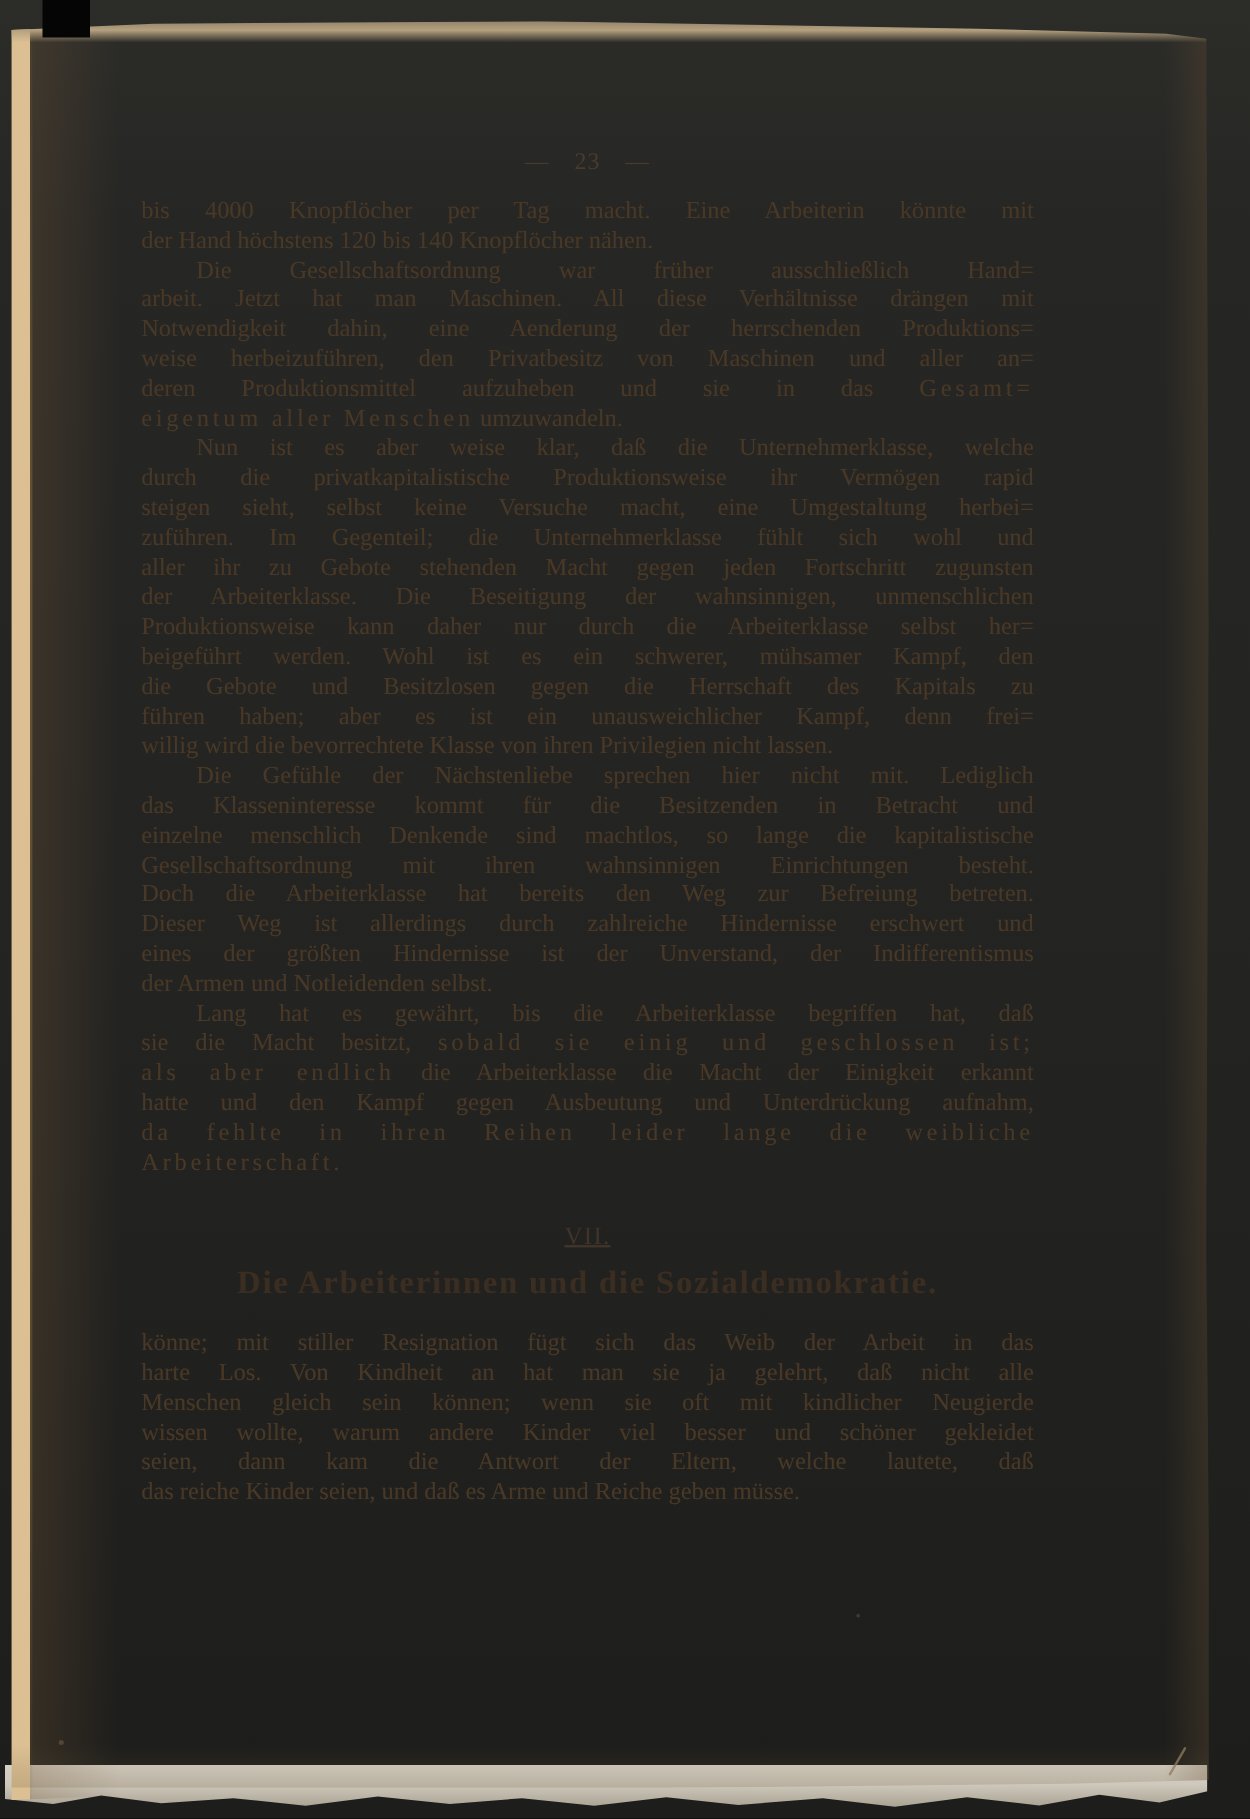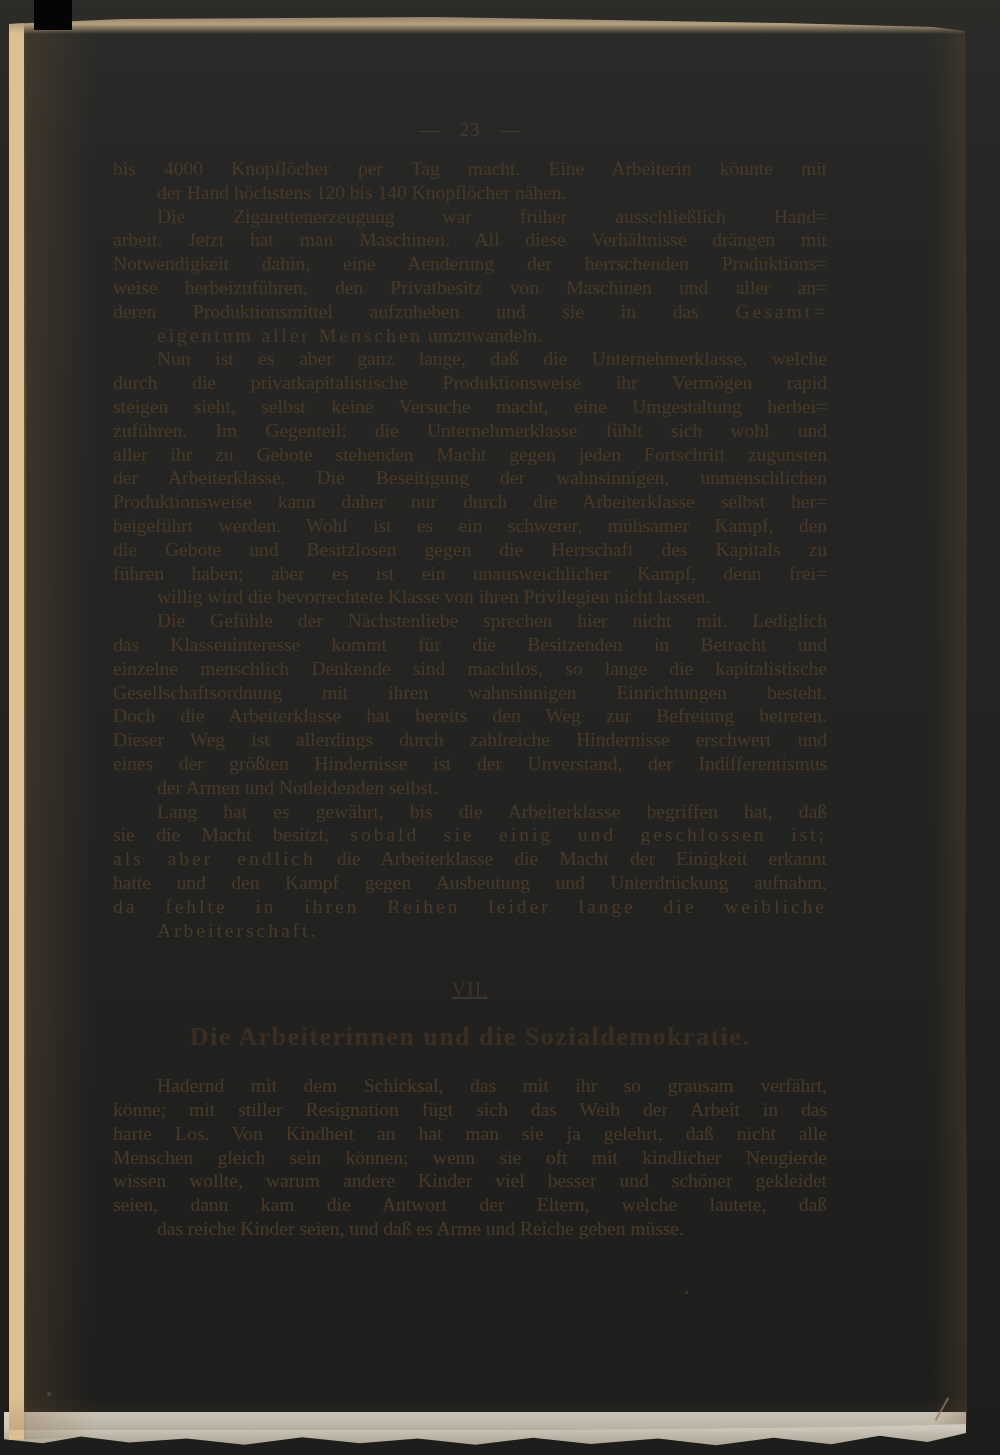--- a/index.html
+++ b/index.html
@@ -48,26 +48,26 @@
   .speck2{left:682px;top:1291px;width:3px;height:3px;opacity:.45;}
 
   
   .content{position:absolute;left:110px;top:118px;width:714px;color:var(--ink);}
   .pnum{font-size:19px;line-height:24px;text-align:center;letter-spacing:1px;
     word-spacing:14px;color:#4b3b2d;margin:0 0 15px 0;}
   .para{margin:0;}
   .line{font-size:19.5px;line-height:23.8px;white-space:normal;
     text-shadow:0.25px 0 0 rgba(60,45,30,.85);}
   .jl{text-align:justify;text-align-last:justify;}
-  .last{text-align:left;margin-left:44px;}
+  .last{text-align:left;}
   .indent{padding-left:44px;}
   .sp{letter-spacing:3px;}
   .sec-num{margin-top:35px;font-size:20px;line-height:24px;text-align:center;
     letter-spacing:1px;color:#3f332a;text-decoration:underline;}
-  .sec-title{margin-top:18px;font-size:26px;line-height:36px;text-align:center;
+  .sec-title{margin-top:7px;font-size:26px;line-height:36px;text-align:center;
     font-weight:bold;letter-spacing:1.5px;color:#3a2d22;
     text-shadow:0.5px 0 0 rgba(50,38,28,.9);}
   #body2{margin-top:19px;}
 </style>
 </head>
 <body>
 
 <div class="scan">
   <div class="deckle"></div>
 
@@ -84,29 +84,29 @@
 
     <div class="content">
       <div class="pnum">— 23 —</div>
 
       <div id="body1">
           <div class="para">
             <div class="line jl"><span>bis 4000 Knopflöcher per Tag macht. Eine Arbeiterin könnte mit</span></div>
             <div class="line last"><span>der Hand höchstens 120 bis 140 Knopflöcher nähen.</span></div>
           </div>
           <div class="para">
-            <div class="line jl indent"><span>Die Zigarettenerzeugung war früher ausschließlich Hand=</span></div>
+            <div class="line jl indent"><span>Die Gesellschaftsordnung war früher ausschließlich Hand=</span></div>
             <div class="line jl"><span>arbeit. Jetzt hat man Maschinen. All diese Verhältnisse drängen mit</span></div>
             <div class="line jl"><span>Notwendigkeit dahin, eine Aenderung der herrschenden Produktions=</span></div>
             <div class="line jl"><span>weise herbeizuführen, den Privatbesitz von Maschinen und aller an=</span></div>
             <div class="line jl"><span>deren Produktionsmittel aufzuheben und sie in das </span><span class="sp">Gesamt=</span></div>
             <div class="line last"><span class="sp">eigentum aller Menschen</span><span> umzuwandeln.</span></div>
           </div>
           <div class="para">
-            <div class="line jl indent"><span>Nun ist es aber ganz lange, daß die Unternehmerklasse, welche</span></div>
+            <div class="line jl indent"><span>Nun ist es aber weise klar, daß die Unternehmerklasse, welche</span></div>
             <div class="line jl"><span>durch die privatkapitalistische Produktionsweise ihr Vermögen rapid</span></div>
             <div class="line jl"><span>steigen sieht, selbst keine Versuche macht, eine Umgestaltung herbei=</span></div>
             <div class="line jl"><span>zuführen. Im Gegenteil; die Unternehmerklasse fühlt sich wohl und</span></div>
             <div class="line jl"><span>aller ihr zu Gebote stehenden Macht gegen jeden Fortschritt zugunsten</span></div>
             <div class="line jl"><span>der Arbeiterklasse. Die Beseitigung der wahnsinnigen, unmenschlichen</span></div>
             <div class="line jl"><span>Produktionsweise kann daher nur durch die Arbeiterklasse selbst her=</span></div>
             <div class="line jl"><span>beigeführt werden. Wohl ist es ein schwerer, mühsamer Kampf, den</span></div>
             <div class="line jl"><span>die Gebote und Besitzlosen gegen die Herrschaft des Kapitals zu</span></div>
             <div class="line jl"><span>führen haben; aber es ist ein unausweichlicher Kampf, denn frei=</span></div>
             <div class="line last"><span>willig wird die bevorrechtete Klasse von ihren Privilegien nicht lassen.</span></div>
@@ -129,21 +129,20 @@
             <div class="line jl"><span class="sp">da fehlte in ihren Reihen leider lange die weibliche</span></div>
             <div class="line last"><span class="sp">Arbeiterschaft.</span></div>
           </div>
         </div>
 
       <div class="sec-num">VII.</div>
       <div class="sec-title">Die Arbeiterinnen und die Sozialdemokratie.</div>
 
       <div id="body2">
           <div class="para">
-            <div class="line jl indent"><span>Hadernd mit dem Schicksal, das mit ihr so grausam verfährt,</span></div>
             <div class="line jl"><span>könne; mit stiller Resignation fügt sich das Weib der Arbeit in das</span></div>
             <div class="line jl"><span>harte Los. Von Kindheit an hat man sie ja gelehrt, daß nicht alle</span></div>
             <div class="line jl"><span>Menschen gleich sein können; wenn sie oft mit kindlicher Neugierde</span></div>
             <div class="line jl"><span>wissen wollte, warum andere Kinder viel besser und schöner gekleidet</span></div>
             <div class="line jl"><span>seien, dann kam die Antwort der Eltern, welche lautete, daß</span></div>
             <div class="line last"><span>das reiche Kinder seien, und daß es Arme und Reiche geben müsse.</span></div>
           </div>
         </div>
     </div>
   </div>

